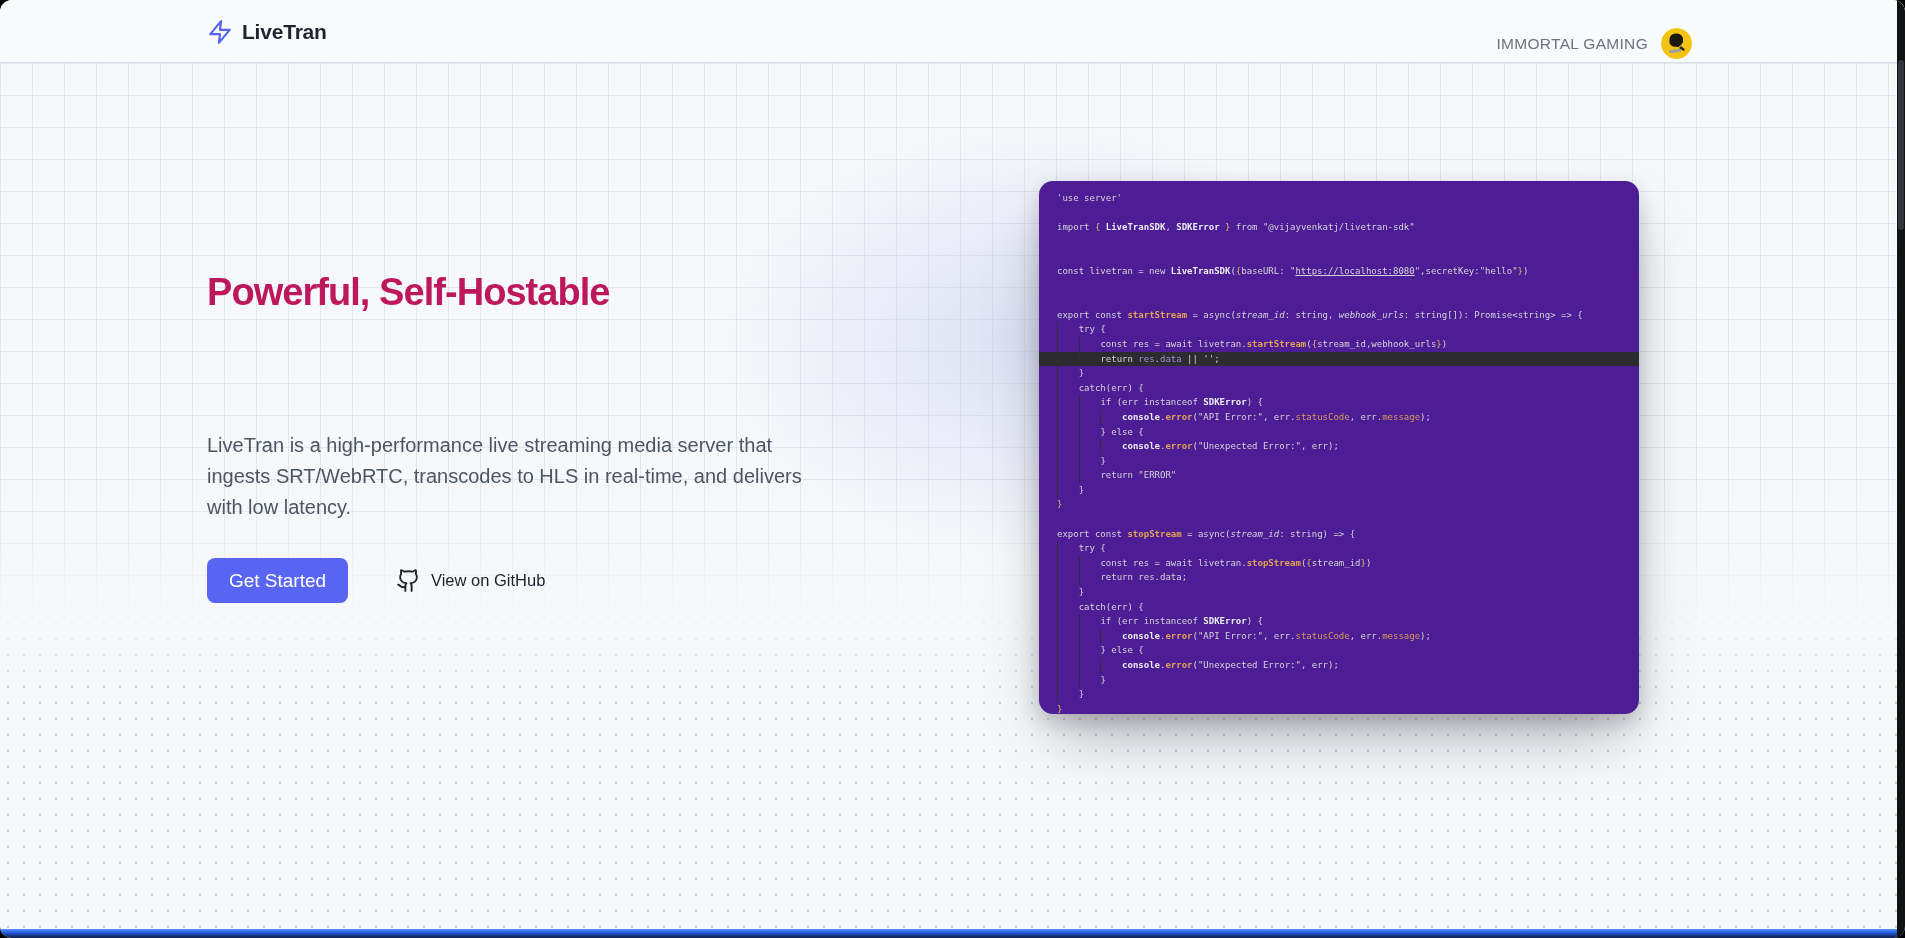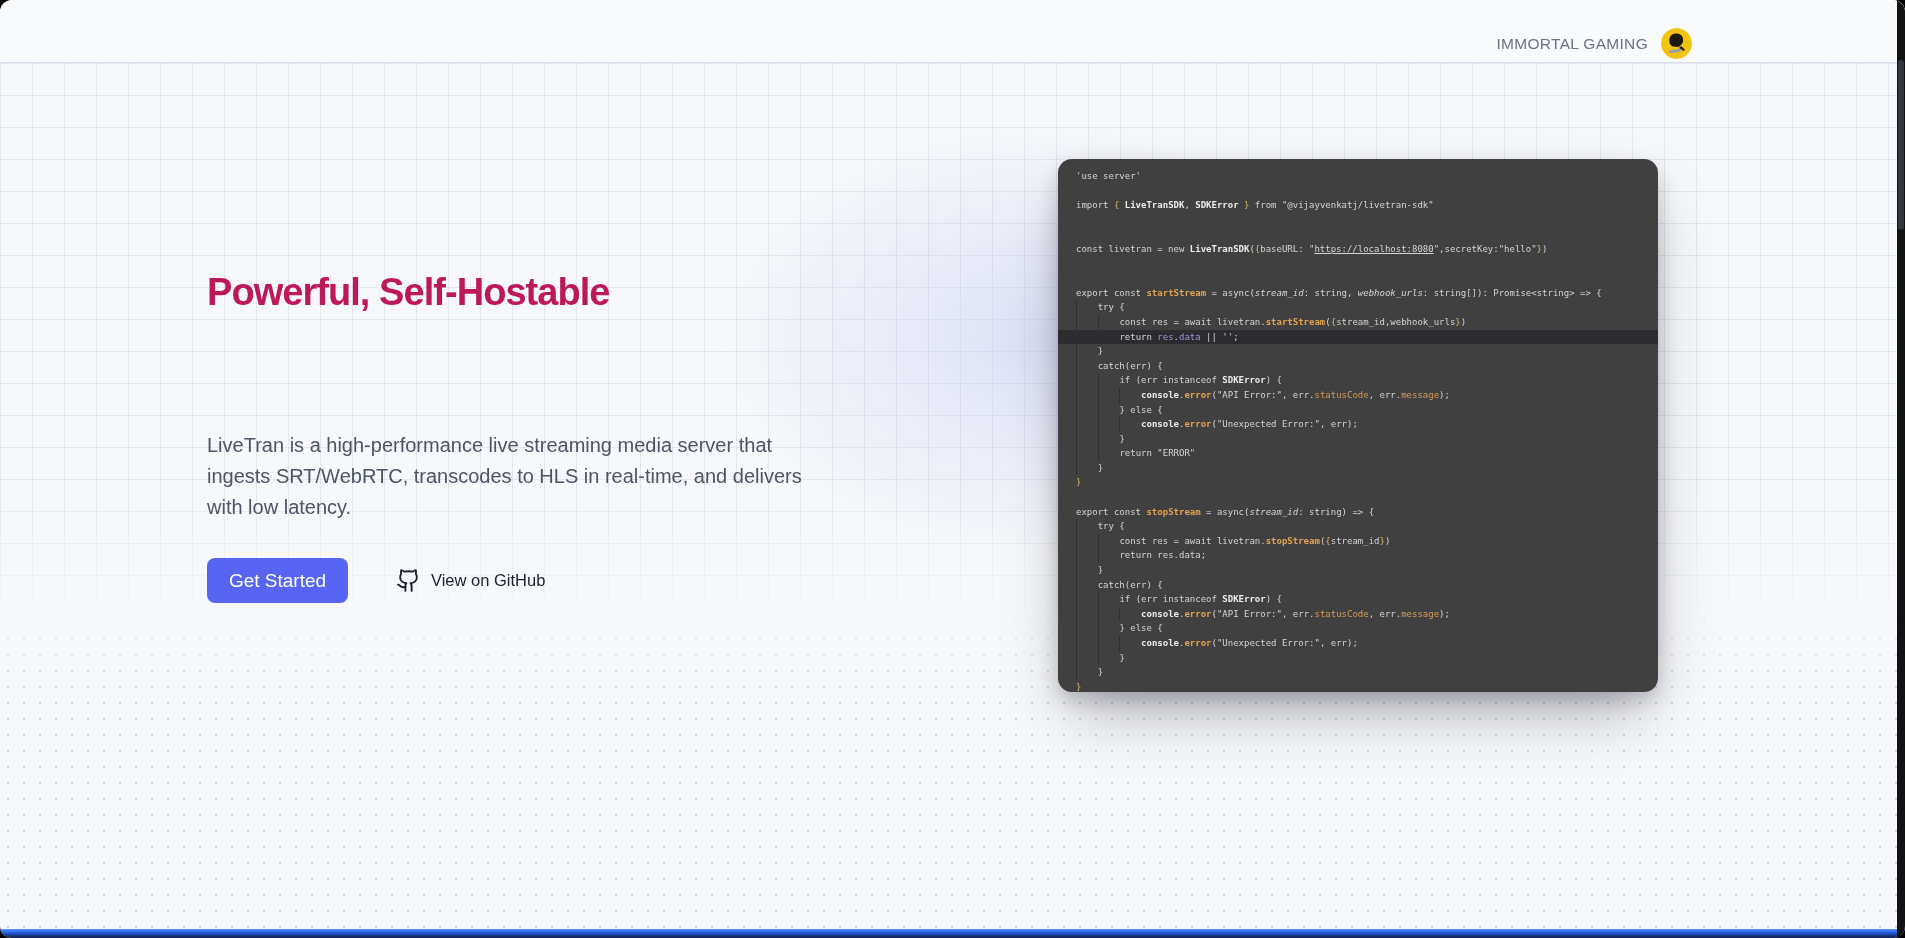--- a/index.html
+++ b/index.html
@@ -66,24 +66,24 @@
   }
   .btn-github {
     display:inline-flex; align-items:center; gap:10px;
     background:transparent; border:none; cursor:pointer;
     font-size:16.5px; font-weight:500; color:#1a202c;
     font-family:"Liberation Sans", sans-serif;
   }
 
   
   .code-panel {
-    position:absolute; left:1039px; top:159px; width:600px; height:533px;
-    background:#404040; border-radius:14px;
+    position:absolute; left:1039px; top:181px; width:600px; height:533px;
+    background:#4c1d95; border-radius:14px;
     box-shadow:0 30px 60px -15px rgba(15,18,30,.35), 0 8px 20px rgba(15,18,30,.18);
-    padding:10px 18px; overflow:hidden;margin-left:19px;
+    padding:10px 18px; overflow:hidden;
   }
   .code {
     font-family:"DejaVu Sans Mono", monospace;
     font-size:9px; line-height:14.6px; color:#d4d4d8; white-space:pre;
   }
   .cl { height:14.6px; }
   .cl.hl { background:#2c2c30; margin:0 -18px; padding:0 18px; }
   .ind { display:inline-block; width:21.7px; border-left:1px solid #2e2e33; }
   .tok-plain { color:#d4d4d8; }
   .tok-ident { color:#ececef; font-weight:bold; }
@@ -108,20 +108,28 @@
 </head>
 <body>
 
 <div class="page">
 
   <div class="bg-grid"></div>
   <div class="bg-blob"></div>
   <div class="bg-dots"></div>
 
   <header class="navbar">
+    <div class="brand">
+      <span style="display:inline-flex;">
+        <svg width="26" height="26" viewBox="0 0 24 24" fill="none" stroke="#5865f2" stroke-width="2" stroke-linejoin="round" stroke-linecap="round">
+          <path d="M13 2 L3 14 h9 l-1 8 L21 10 h-9 z"></path>
+        </svg>
+      </span>
+      <span class="brand-text">LiveTran</span>
+    </div>
 
 
     <div class="account">
       <span class="account-name">IMMORTAL GAMING</span>
       <span class="avatar">
         <svg width="31" height="31" viewBox="0 0 31 31">
           <circle cx="15.5" cy="15.5" r="15.5" fill="#f2c411"></circle>
           <path d="M9 9 q2-4 7-3.5 q5 .5 6 5 q.8 3.5-1.5 6 l-3 2.5 l-5.5-.5 q-3.5-1.5-3.6-5 q-.1-2.8.6-4.5 z" fill="#1c180f"></path>
           <path d="M20 18 l4 3.5 l-1.5 1.5 l-4.5-3 z" fill="#2a2417"></path>
           <rect x="8" y="21.5" width="12" height="3" rx="1.2" fill="#9aa0a8" transform="rotate(-8 14 23)"></rect>

